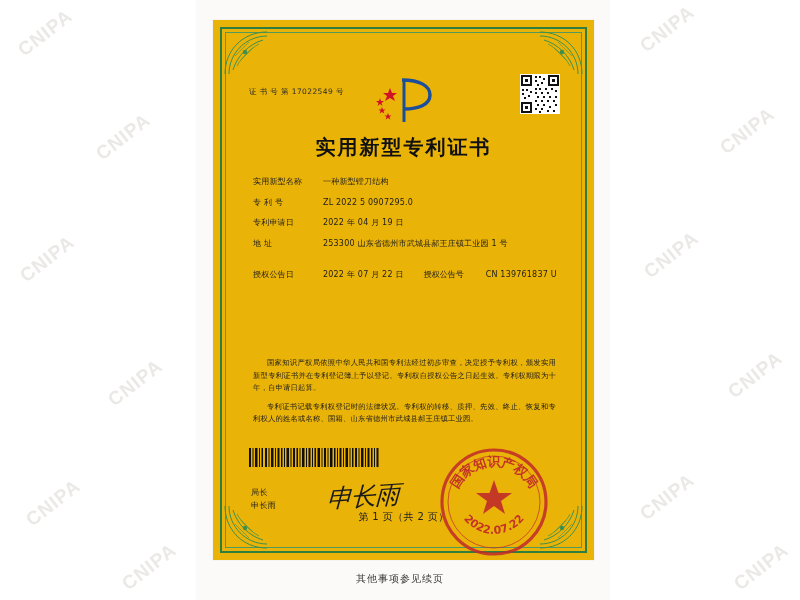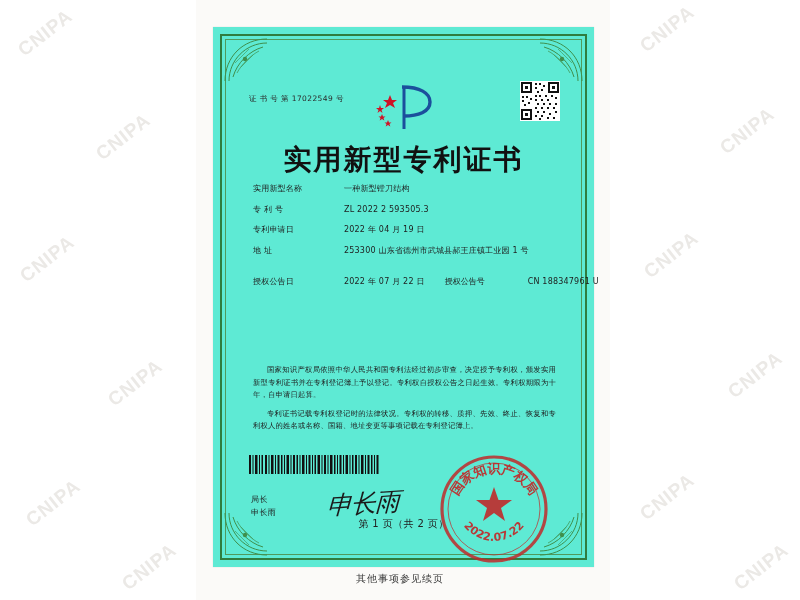--- a/index.html
+++ b/index.html
@@ -31,23 +31,23 @@
     font-size: 19px;
     font-weight: bold;
     letter-spacing: 1px;
     transform: rotate(-38deg);
     font-family: "Liberation Sans", sans-serif;
     user-select: none;
   }
   
   .cert {
     position: absolute;
-    left: 213px; top: 27px;
+    left: 213px; top: 20px;
     width: 381px; height: 540px;
-    background: #5eead4;
+    background: #eab308;
     box-shadow: 0 0 1px rgba(0,0,0,.18);
   }
   .cert-border-outer {
     position: absolute;
     left: 7px; top: 7px; right: 7px; bottom: 7px;
     border: 2px solid #2f7d3f;
   }
   .cert-border-inner {
     position: absolute;
     left: 12px; top: 12px; right: 12px; bottom: 12px;
@@ -88,21 +88,21 @@
     left: 50%;
     top: 34px;
     transform: translateX(-50%);
     width: 72px; height: 48px;
   }
   .title {
     position: absolute;
     left: 0; right: 0;
     top: 92px;
     text-align: center;
-    font-size: 28px;
+    font-size: 20px;
     letter-spacing: 2px;
     color: #111;
     font-weight: bold;
     font-family: "DejaVu Sans", sans-serif;
   }
   .fields {
     position: absolute;
     left: 18px; right: 14px;
     top: 136px;
     font-size: 8px;
@@ -113,21 +113,21 @@
     display: flex;
     align-items: baseline;
     margin-bottom: 12.5px;
     white-space: nowrap;
   }
   .f-label {
     width: 70px;
     letter-spacing: .2px;
     flex: 0 0 auto;
   }
-  .f-value { letter-spacing: .2px; margin-left: 21px; }
+  .f-value { letter-spacing: .2px; }
   .f-row.dual .f-label2 {
     margin-left: 20px;
     width: 62px;
     flex: 0 0 auto;
     margin-top: 11px;
   }
   .body-text {
     position: absolute;
     left: 18px; right: 16px;
     top: 315px;
@@ -331,41 +331,41 @@
 
       <div class="title">实用新型专利证书</div>
 
       <div class="fields">
         <div class="f-row">
           <span class="f-label">实用新型名称</span>
           <span class="f-value">一种新型镗刀结构</span>
         </div>
         <div class="f-row">
           <span class="f-label">专 利 号</span>
-          <span class="f-value">ZL 2022 2 593505.3</span>
+          <span class="f-value">ZL 2022 5 0907295.0</span>
         </div>
         <div class="f-row">
           <span class="f-label">专利申请日</span>
           <span class="f-value">2022 年 04 月 19 日</span>
         </div>
         <div class="f-row">
           <span class="f-label">地 址</span>
           <span class="f-value">253300 山东省德州市武城县郝王庄镇工业园 1 号</span>
         </div>
         <div class="f-row dual">
           <span class="f-label">授权公告日</span>
           <span class="f-value">2022 年 07 月 22 日</span>
           <span class="f-label2">授权公告号</span>
-          <span class="f-value">CN 188347961 U</span>
+          <span class="f-value">CN 139761837 U</span>
         </div>
       </div>
 
       <div class="body-text">
         <p>国家知识产权局依照中华人民共和国专利法经过初步审查，决定授予专利权，颁发实用新型专利证书并在专利登记簿上予以登记。专利权自授权公告之日起生效。专利权期限为十年，自申请日起算。</p>
-        <p>专利证书记载专利权登记时的法律状况。专利权的转移、质押、先效、终止、恢复和专利权人的姓名或名称、国籍、地址变更等事项记载在专利登记簿上。</p>
+        <p>专利证书记载专利权登记时的法律状况。专利权的转移、质押、先效、终止、恢复和专利权人的姓名或名称、国籍、山东省德州市武城县郝王庄镇工业园。</p>
       </div>
 
       <div class="barcode">
         <svg width="130" height="19" viewBox="0 0 130 19">
           <g fill="#111">
             <rect x="0" y="0" width="2" height="19"></rect>
               <rect x="3.5" y="0" width="1" height="19"></rect>
             <rect x="6" y="0" width="2.5" height="19"></rect>
               <rect x="10" y="0" width="1" height="19"></rect>
             <rect x="12.5" y="0" width="1.5" height="19"></rect>

